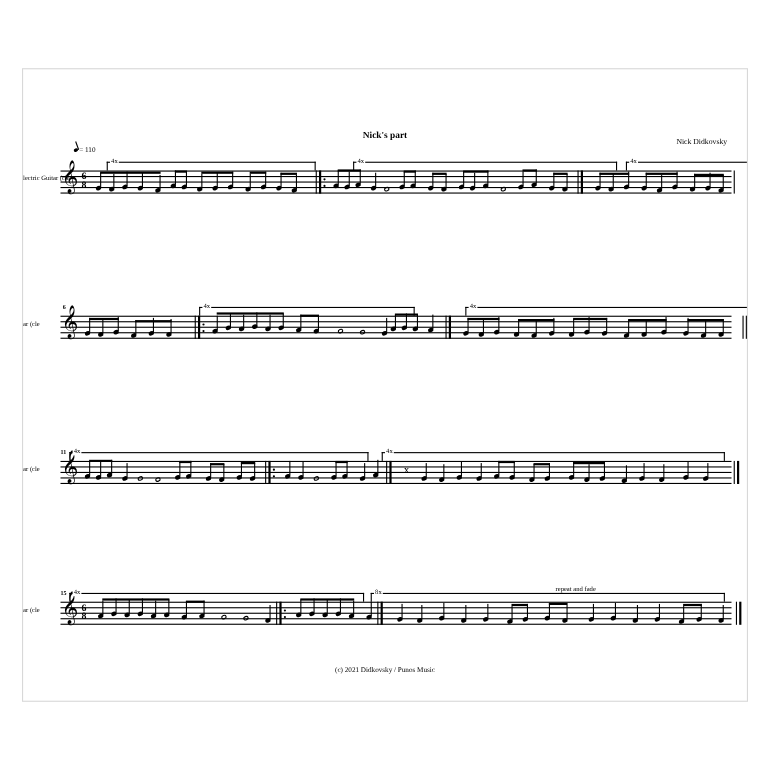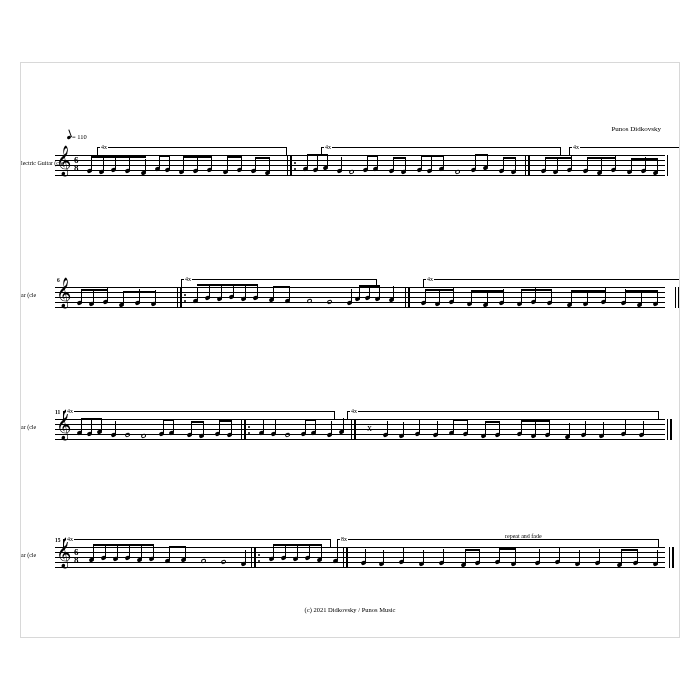--- a/index.html
+++ b/index.html
@@ -231,21 +231,22 @@
     line-height: 10px;
     color: #000;
   }
 </style>
 </head>
 <body>
 
 <div id="page">
   <div class="sheet">
 
-    <div class="composer">Punos Didkovsky</div>
+    <div class="subtitle">Nick's part</div>
+    <div class="composer">Nick Didkovsky</div>
 
     <div class="system" style="top:74px;">
       <div class="tempo" style="left:46px; top:-4px;">
         <span class="notehead"></span><span>= 110</span>
       </div>
 
       <div class="instr-label">lectric Guitar (cle</div>
 
       <div class="staff">
         <div class="line l0"></div>

